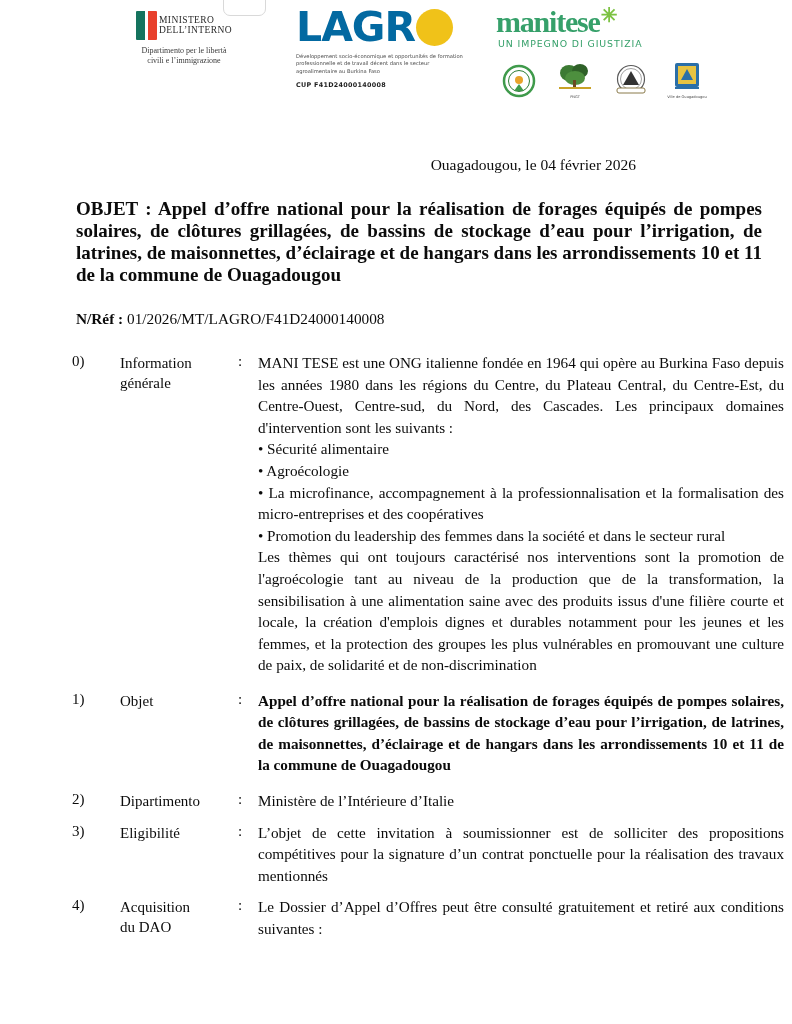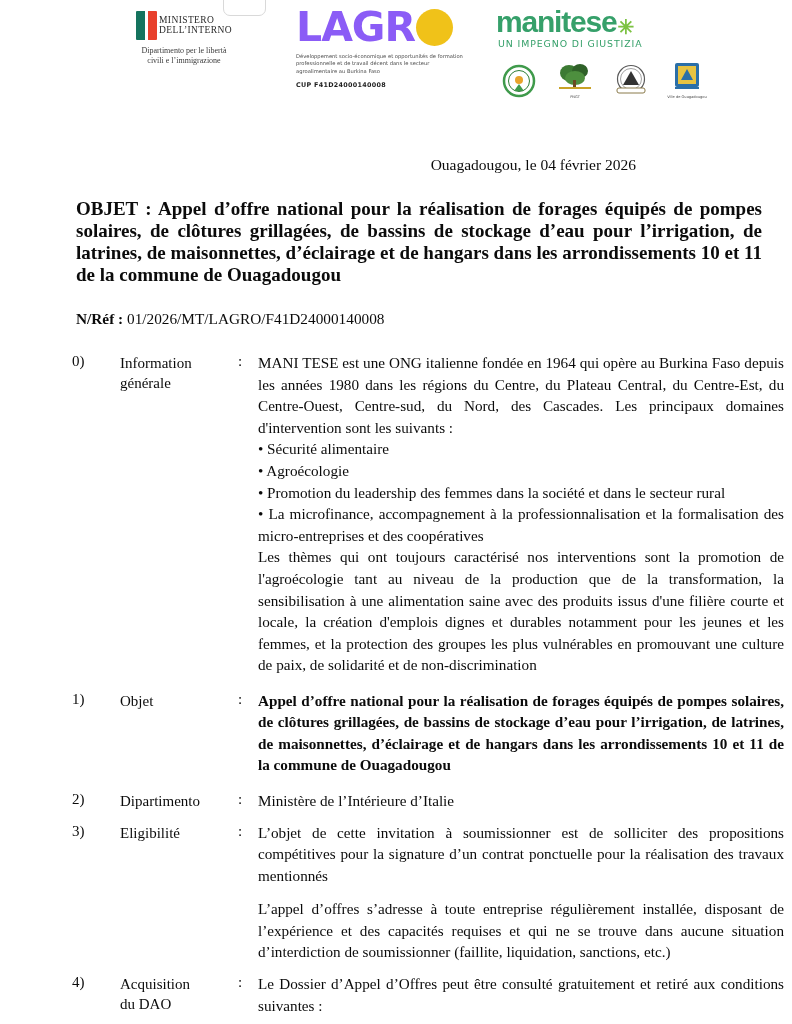--- a/index.html
+++ b/index.html
@@ -72,21 +72,21 @@
   .lagro-word {
     display: flex;
     align-items: center;
     height: 46px;
   }
   .lagro-letters {
     font-family: "DejaVu Sans", sans-serif;
     font-weight: bold;
     font-size: 41px;
     line-height: 41px;
-    color: #8b5cf6;
+    color: #0369a1;
     letter-spacing: -1px;
   }
   .lagro-o {
     width: 37px; height: 37px;
     border-radius: 50%;
     background: #f0c219;
     margin-left: 1px;
   }
   .lagro-sub {
     margin-top: 3px;
@@ -106,22 +106,22 @@
   }
 
   
   .manitese {
     position: absolute;
     left: 496px; top: 6px;
     width: 200px;
   }
   .manitese-word {
     display: flex;
-    align-items: flex-end;
-    font-family: Liberation Sans, sans-serif;
+    align-items: flex-start;
+    font-family: Liberation Serif, serif;
     font-weight: bold;
     font-size: 30px;
     line-height: 31px;
     color: #36a06a;
     letter-spacing: -1.2px;
   }
   .manitese-star {
     font-size: 20px;
     line-height: 20px;
     color: #7cc242;
@@ -339,22 +339,22 @@
       <div class="row-label">
         <span>Information</span><br>
         <span>générale</span>
       </div>
       <div class="row-colon">:</div>
       <div class="row-content">
         <p>MANI TESE est une ONG italienne fondée en 1964 qui opère au Burkina Faso depuis les années 1980 dans les régions du Centre, du Plateau Central, du Centre-Est, du Centre-Ouest, Centre-sud, du Nord, des Cascades. Les principaux domaines d'intervention sont les suivants :</p>
         <div class="bullets">
           <div>• Sécurité alimentaire</div>
           <div>• Agroécologie</div>
+          <div>• La microfinance, accompagnement à la professionnalisation et la formalisation des micro-entreprises et des coopératives</div>
           <div>• Promotion du leadership des femmes dans la société et dans le secteur rural</div>
-          <div>• La microfinance, accompagnement à la professionnalisation et la formalisation des micro-entreprises et des coopératives</div>
         </div>
         <p>Les thèmes qui ont toujours caractérisé nos interventions sont la promotion de l'agroécologie tant au niveau de la production que de la transformation, la sensibilisation à une alimentation saine avec des produits issus d'une filière courte et locale, la création d'emplois dignes et durables notamment pour les jeunes et les femmes, et la protection des groupes les plus vulnérables en promouvant une culture de paix, de solidarité et de non-discrimination</p>
       </div>
     </div>
 
     <div class="row gap-2">
       <div class="row-num">1)</div>
       <div class="row-label">
         <span>Objet</span>
       </div>
@@ -376,21 +376,20 @@
     </div>
 
     <div class="row gap-3">
       <div class="row-num">3)</div>
       <div class="row-label">
         <span>Eligibilité</span>
       </div>
       <div class="row-colon">:</div>
       <div class="row-content">
         <p>L’objet de cette invitation à soumissionner est de solliciter des propositions compétitives pour la signature d’un contrat ponctuelle pour la réalisation des travaux mentionnés</p>
-        <p style="margin-top:12px">L’appel d’offres s’adresse à toute entreprise régulièrement installée, disposant de l’expérience et des capacités requises et qui ne se trouve dans aucune situation d’interdiction de soumissionner (faillite, liquidation, sanctions, etc.)</p>
       </div>
     </div>
 
     <div class="row gap-3">
       <div class="row-num">4)</div>
       <div class="row-label">
         <span>Acquisition</span><br>
         <span>du DAO</span>
       </div>
       <div class="row-colon">:</div>

